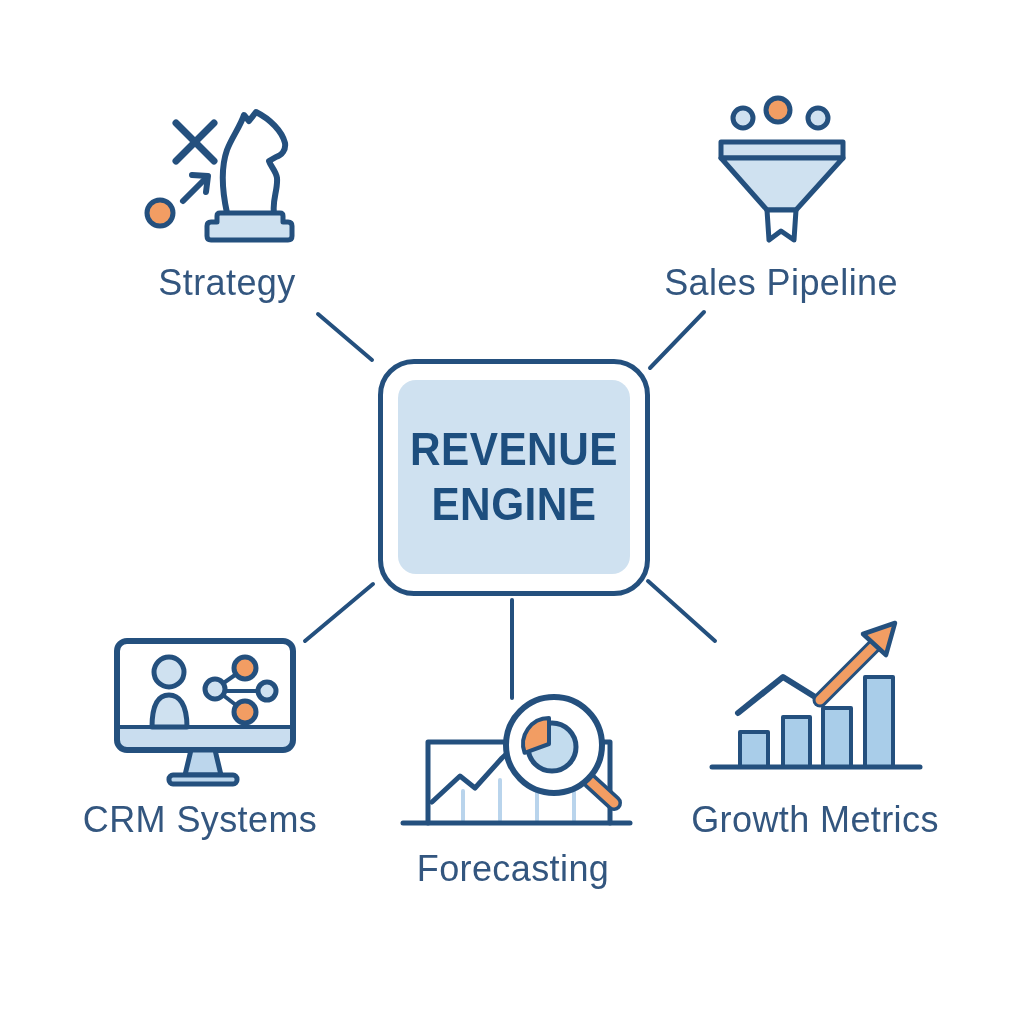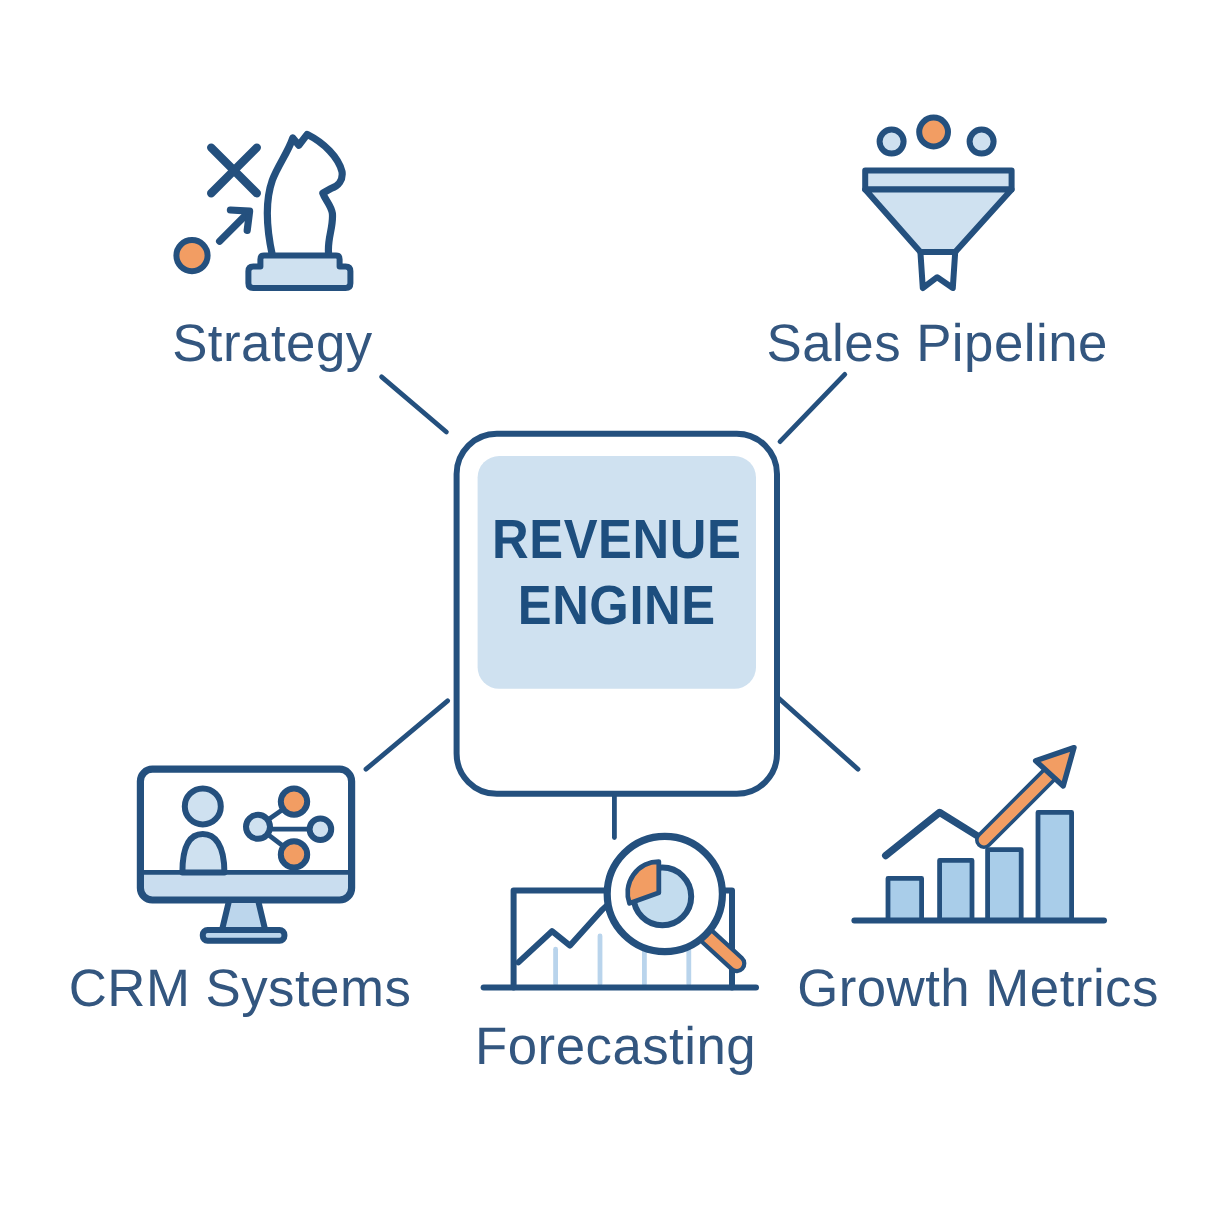--- a/index.html
+++ b/index.html
@@ -8,27 +8,27 @@
     background:var(--background,#ffffff);
     font-family:"Liberation Sans", sans-serif;
     overflow:hidden;
   }
   .canvas{position:relative;width:1024px;height:1024px;background:var(--background,#ffffff);}
   .abs{position:absolute;}
   .node-label{
     position:absolute;
     transform:translateX(-50%);
     color:var(--label-text,#33567f);
-    font-size:44px;
+    font-size:36px;
     letter-spacing:0.4px;
     white-space:nowrap;
   }
   .center-box{
     position:absolute;
-    left:378px;top:359px;width:272px;height:305px;
+    left:378px;top:359px;width:272px;height:237px;
     background:#ffffff;
     border:5px solid var(--navy,#24507e);
     border-radius:36px;
     box-sizing:border-box;
   }
   .center-box-inner{
     position:absolute;
     left:15px;top:16px;width:232px;height:194px;
     background:var(--light-blue,#cfe1f0);
     border-radius:18px;

